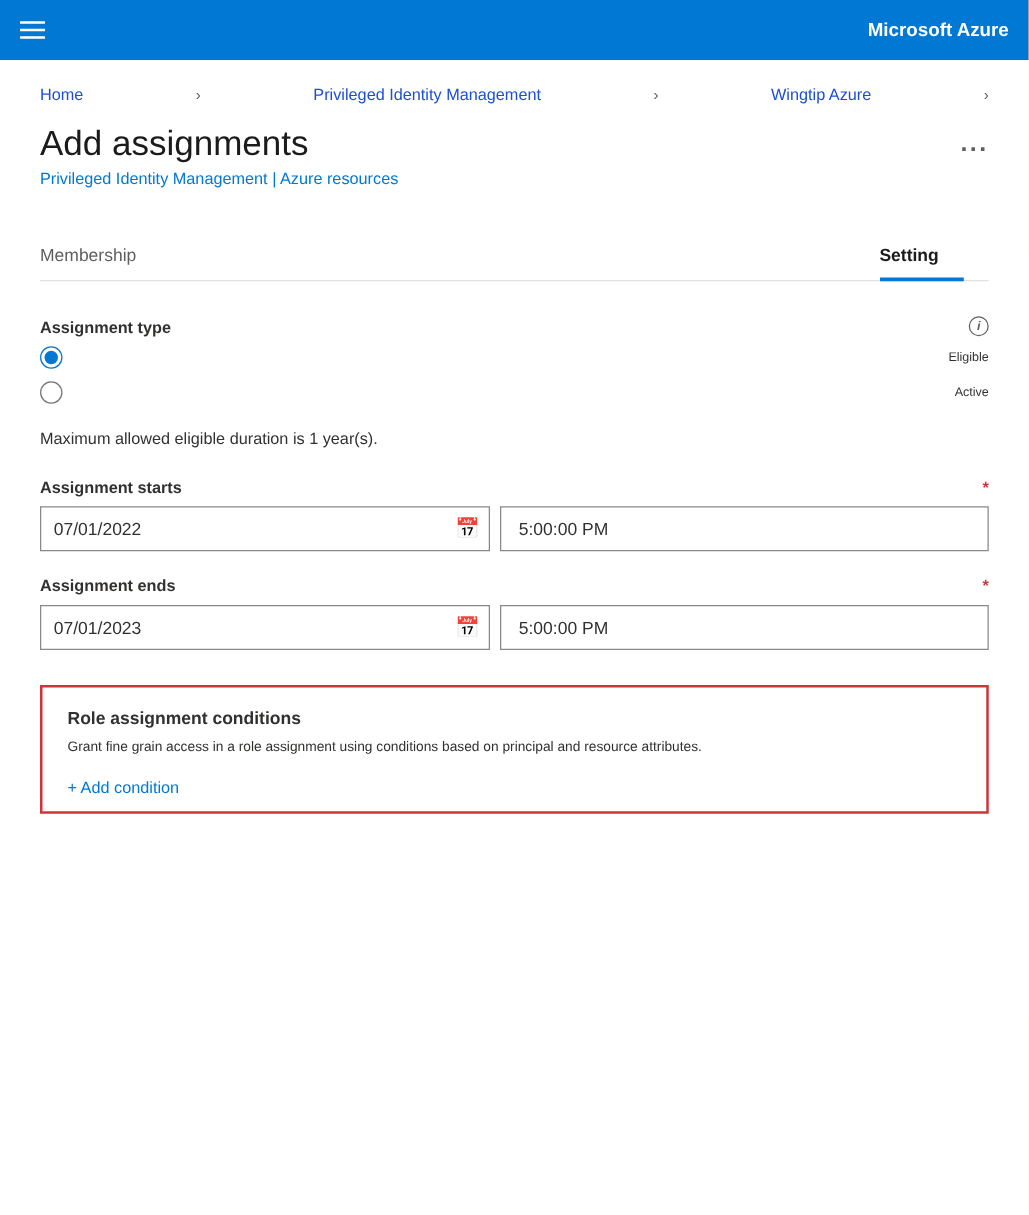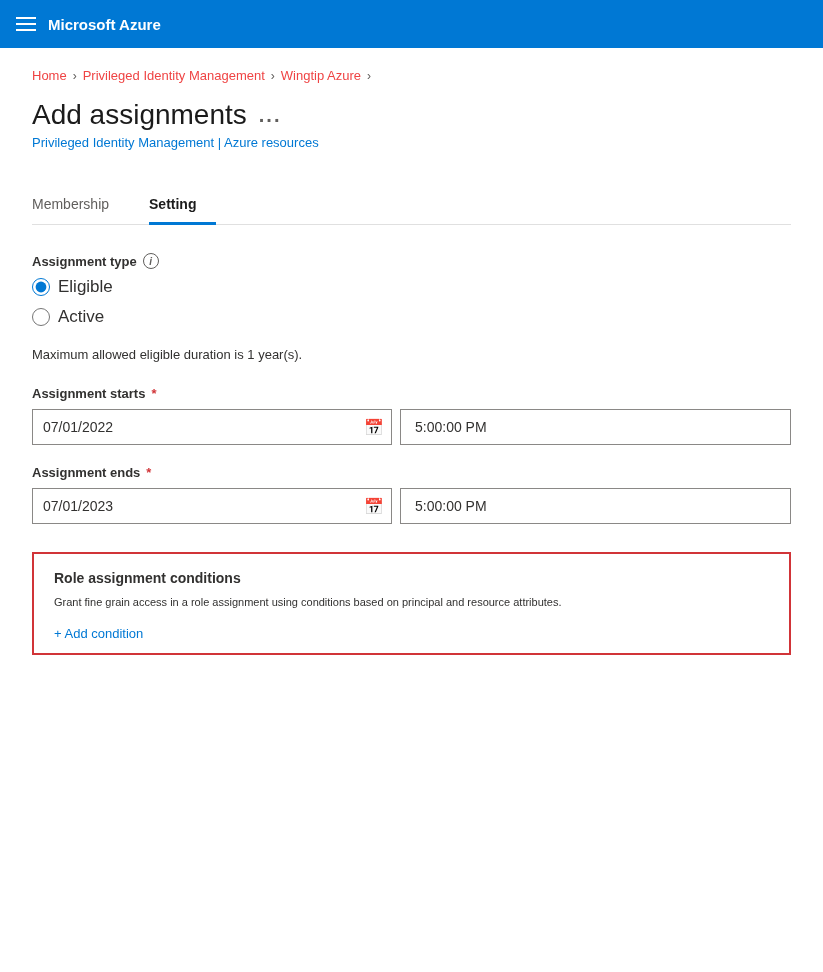--- a/index.html
+++ b/index.html
@@ -1,15 +1,15 @@
 <!DOCTYPE html>
 <html><head>
   <meta charset="utf-8">
   <style>
-    * { box-sizing: border-box; margin: 0; padding: 0; }
+    * { box-sizing: border-box; margin: 0; padding: 0; justify-content: space-between; }
     body { font-family: 'Segoe UI', Arial, sans-serif; font-size: 14px; color: #333; background: #f3f2f1; }
 
     
     .top-bar {
       background: #0078d4;
       color: white;
       height: 48px;
       display: flex;
       align-items: center;
       padding: 0 16px;
@@ -46,21 +46,21 @@
     .breadcrumb {
       display: flex;
       align-items: center;
       gap: 6px;
       margin-bottom: 16px;
       font-size: 13px;
       color: #0078d4;
       flex-wrap: wrap;
     }
     .breadcrumb a {
-      color: #ef4444;
+      color: #1d4ed8;
       text-decoration: none;
       cursor: pointer;
     }
     .breadcrumb .sep { color: #605e5c; font-size: 12px; }
 
     
     .page-title-row {
       display: flex;
       align-items: center;
       gap: 12px;
@@ -154,21 +154,21 @@
       gap: 8px;
       cursor: pointer;
     }
     .radio-item input[type="radio"] {
       width: 18px;
       height: 18px;
       accent-color: #0078d4;
       cursor: pointer;
     }
     .radio-label {
-      font-size: 17px;
+      font-size: 10px;
       color: #323130;
     }
 
     .max-duration-note {
       font-size: 13px;
       color: #323130;
       margin: 20px 0 24px 0;
     }
 
     

